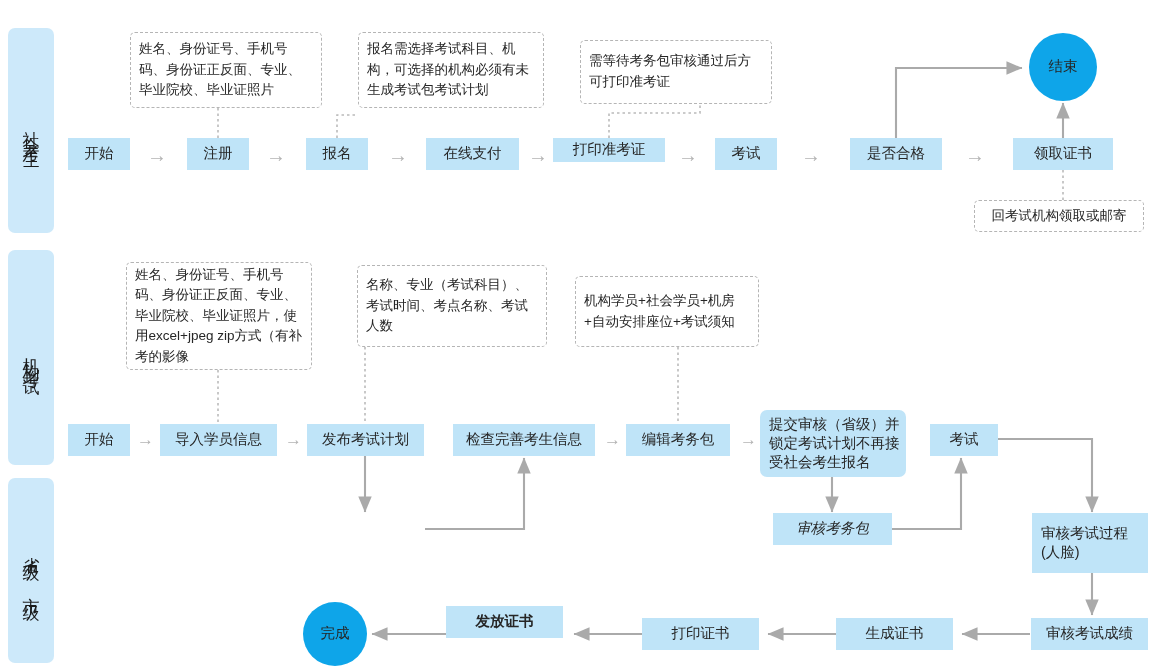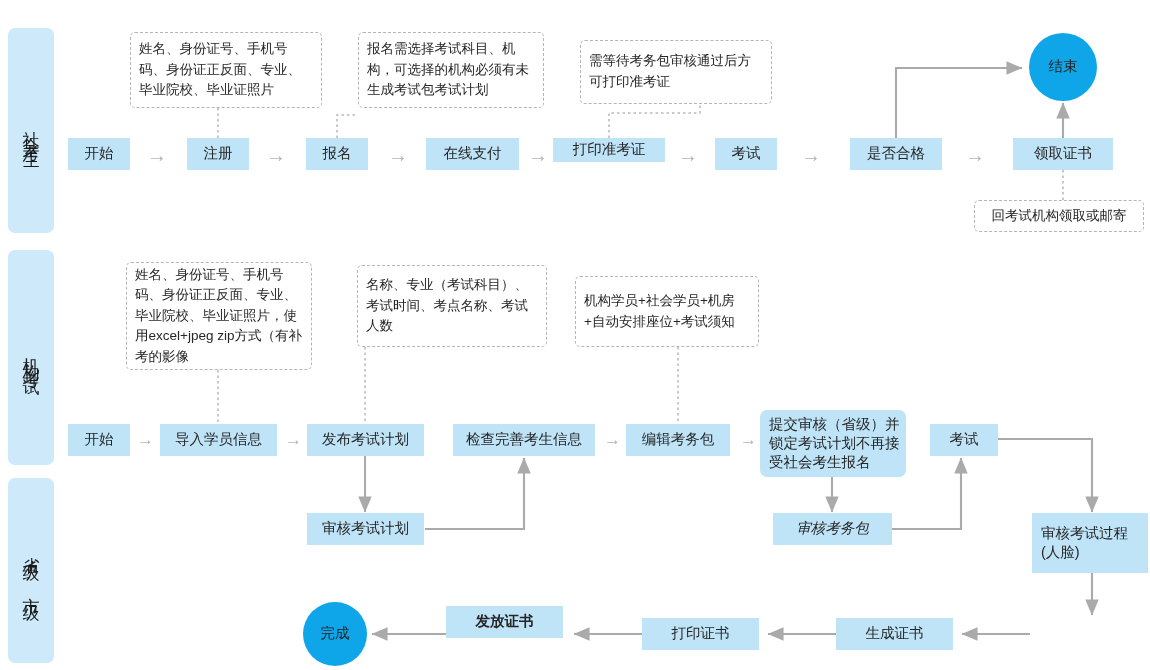--- a/index.html
+++ b/index.html
@@ -221,23 +221,20 @@
 
   <div class="node" style="left:160px;top:424px;width:117px;height:32px;">
     <span>导入学员信息</span>
   </div>
   <span class="uarrow" style="left:285px;top:431px;font-size:17px;">→</span>
 
   <div class="node" style="left:307px;top:424px;width:117px;height:32px;">
     <span>发布考试计划</span>
   </div>
 
-  <div class="node" style="left:307px;top:513px;width:117px;height:32px;">
-    <span>审核考试计划</span>
-  </div>
 
   <div class="node" style="left:453px;top:424px;width:142px;height:32px;">
     <span>检查完善考生信息</span>
   </div>
   <span class="uarrow" style="left:604px;top:431px;font-size:17px;">→</span>
 
   <div class="node" style="left:626px;top:424px;width:104px;height:32px;">
     <span>编辑考务包</span>
   </div>
   <span class="uarrow" style="left:740px;top:431px;font-size:17px;">→</span>
@@ -251,20 +248,23 @@
   </div>
 
   <div class="node" style="left:930px;top:424px;width:68px;height:32px;">
     <span>考试</span>
   </div>
 
   <div class="node left" style="left:1032px;top:513px;width:116px;height:60px;">
     <span>审核考试过程(人脸)</span>
   </div>
 
+  <div class="node" style="left:1031px;top:618px;width:117px;height:32px;">
+    <span>审核考试成绩</span>
+  </div>
   <div class="node" style="left:836px;top:618px;width:117px;height:32px;">
     <span>生成证书</span>
   </div>
   <div class="node" style="left:642px;top:618px;width:117px;height:32px;">
     <span>打印证书</span>
   </div>
   <div class="node bold" style="left:446px;top:606px;width:117px;height:32px;">
     <span>发放证书</span>
   </div>
   <div class="node circle" style="left:303px;top:602px;width:64px;height:64px;">

